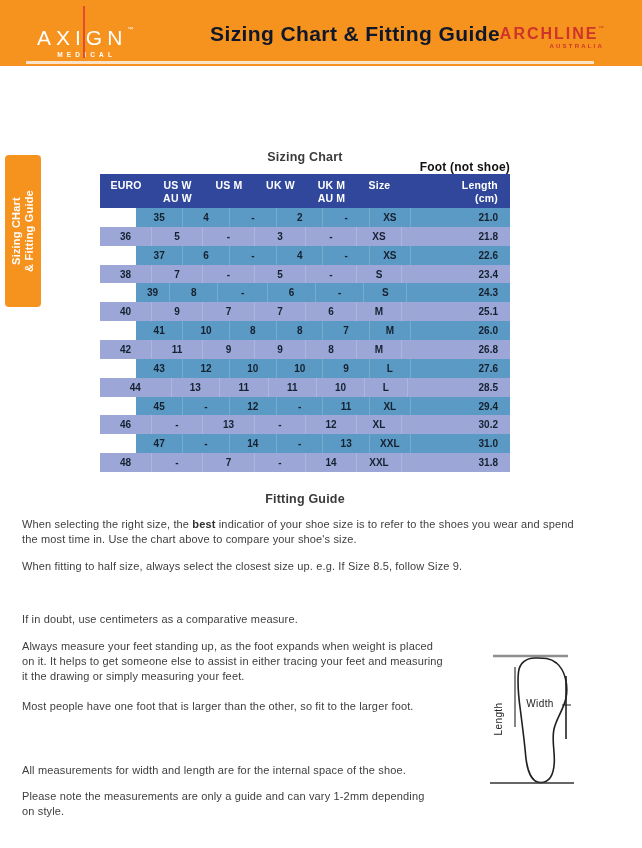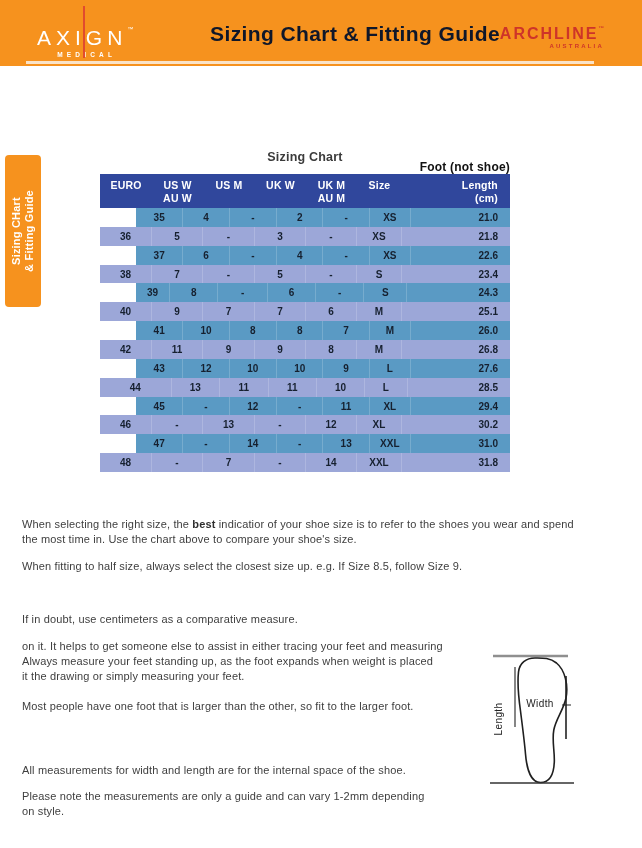--- a/index.html
+++ b/index.html
@@ -280,34 +280,35 @@
           <div class="tcell c1" style="width: 51px;">-</div>
           <div class="tcell c2" style="width: 52px;">7</div>
           <div class="tcell c3" style="width: 51px;">-</div>
           <div class="tcell c4" style="width: 51px;">14</div>
           <div class="tcell c5" style="width: 45px;">XXL</div>
           <div class="tcell c6" style="width: 108px;">31.8</div>
         </div>
       </div>
   </div>
 
+  <div class="h2" style="top:492px;">Fitting Guide</div>
 
   <div class="body" style="top:517px; width:592px;">
     <div><span>When selecting the right size, the </span><b>best</b><span> indicatior of your shoe size is to refer to the shoes you wear and spend</span></div>
     <div>the most time in. Use the chart above to compare your shoe's size.</div>
   </div>
 
   <div class="body" style="top:559px; width:600px;">When fitting to half size, always select the closest size up. e.g. If Size 8.5, follow Size 9.</div>
 
 
   <div class="body" style="top:612px; width:480px;">If in doubt, use centimeters as a comparative measure.</div>
 
   <div class="body" style="top:639px; width:478px;">
+      <div>Always measure your feet standing up, as the foot expands when weight is placed</div>
       <div>on it. It helps to get someone else to assist in either tracing your feet and measuring</div>
-      <div>Always measure your feet standing up, as the foot expands when weight is placed</div>
       <div>it the drawing or simply measuring your feet.</div>
     </div>
 
   <div class="body" style="top:699px; width:490px;">Most people have one foot that is larger than the other, so fit to the larger foot.</div>
 
   <div class="body" style="top:763px; width:490px;">All measurements for width and length are for the internal space of the shoe.</div>
 
   <div class="body" style="top:789px; width:560px;">
       <div>Please note the measurements are only a guide and can vary 1-2mm depending</div>
       <div>on style.</div>

